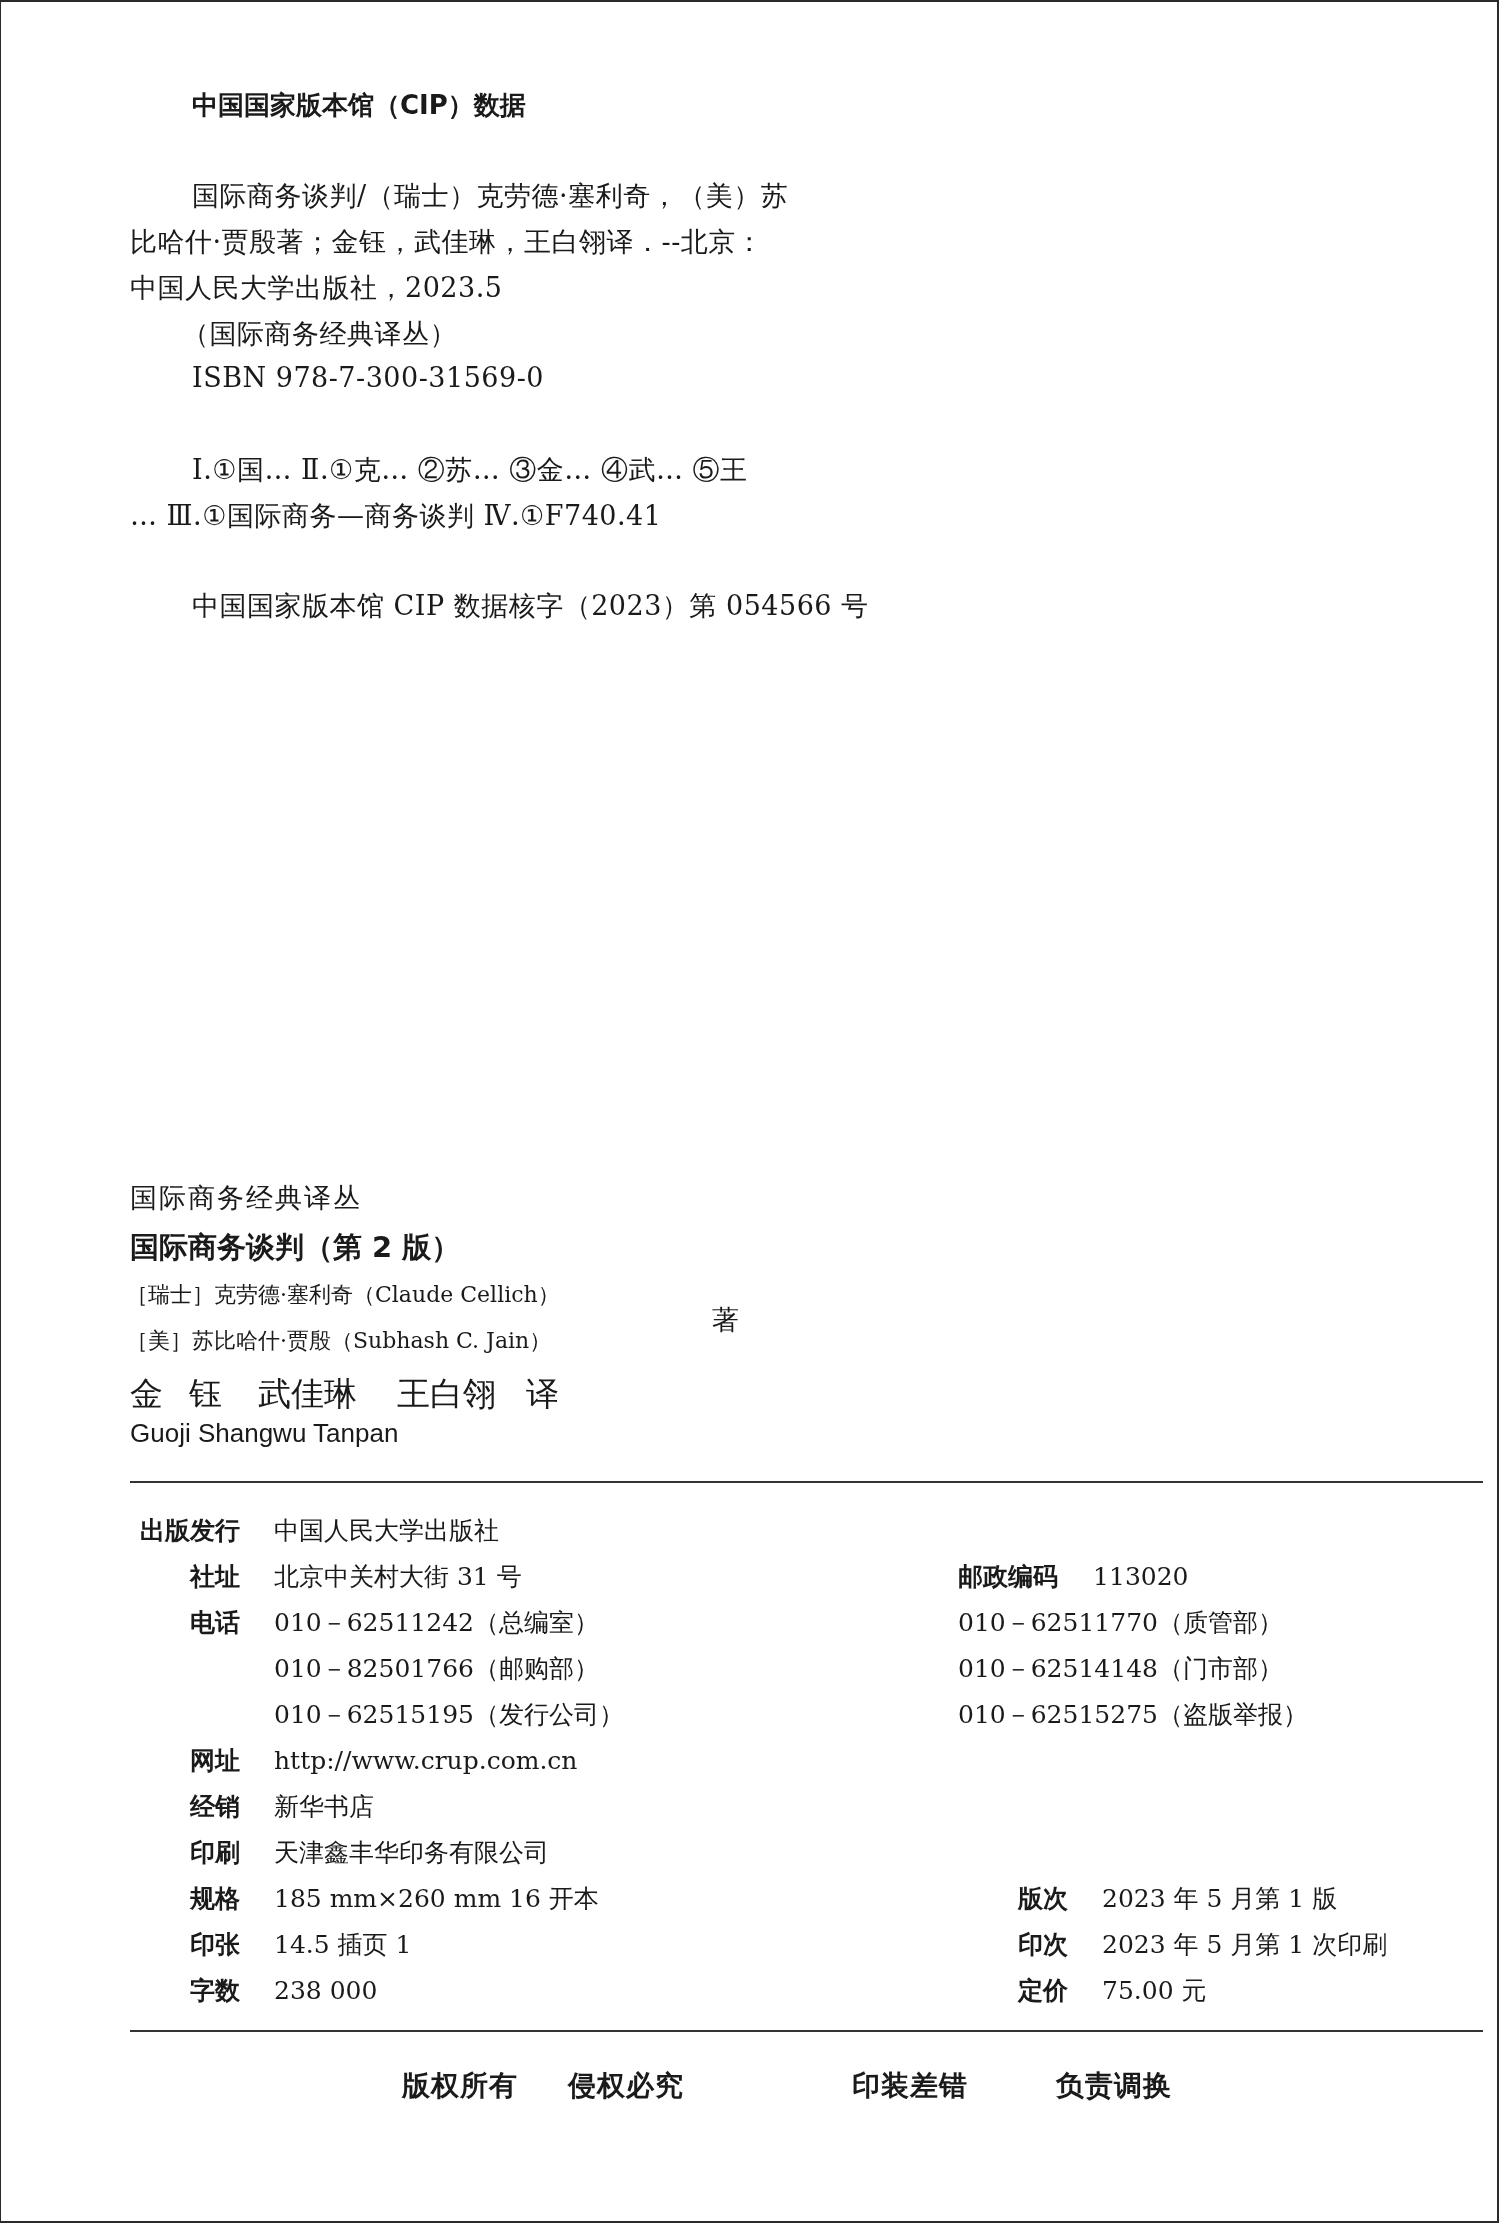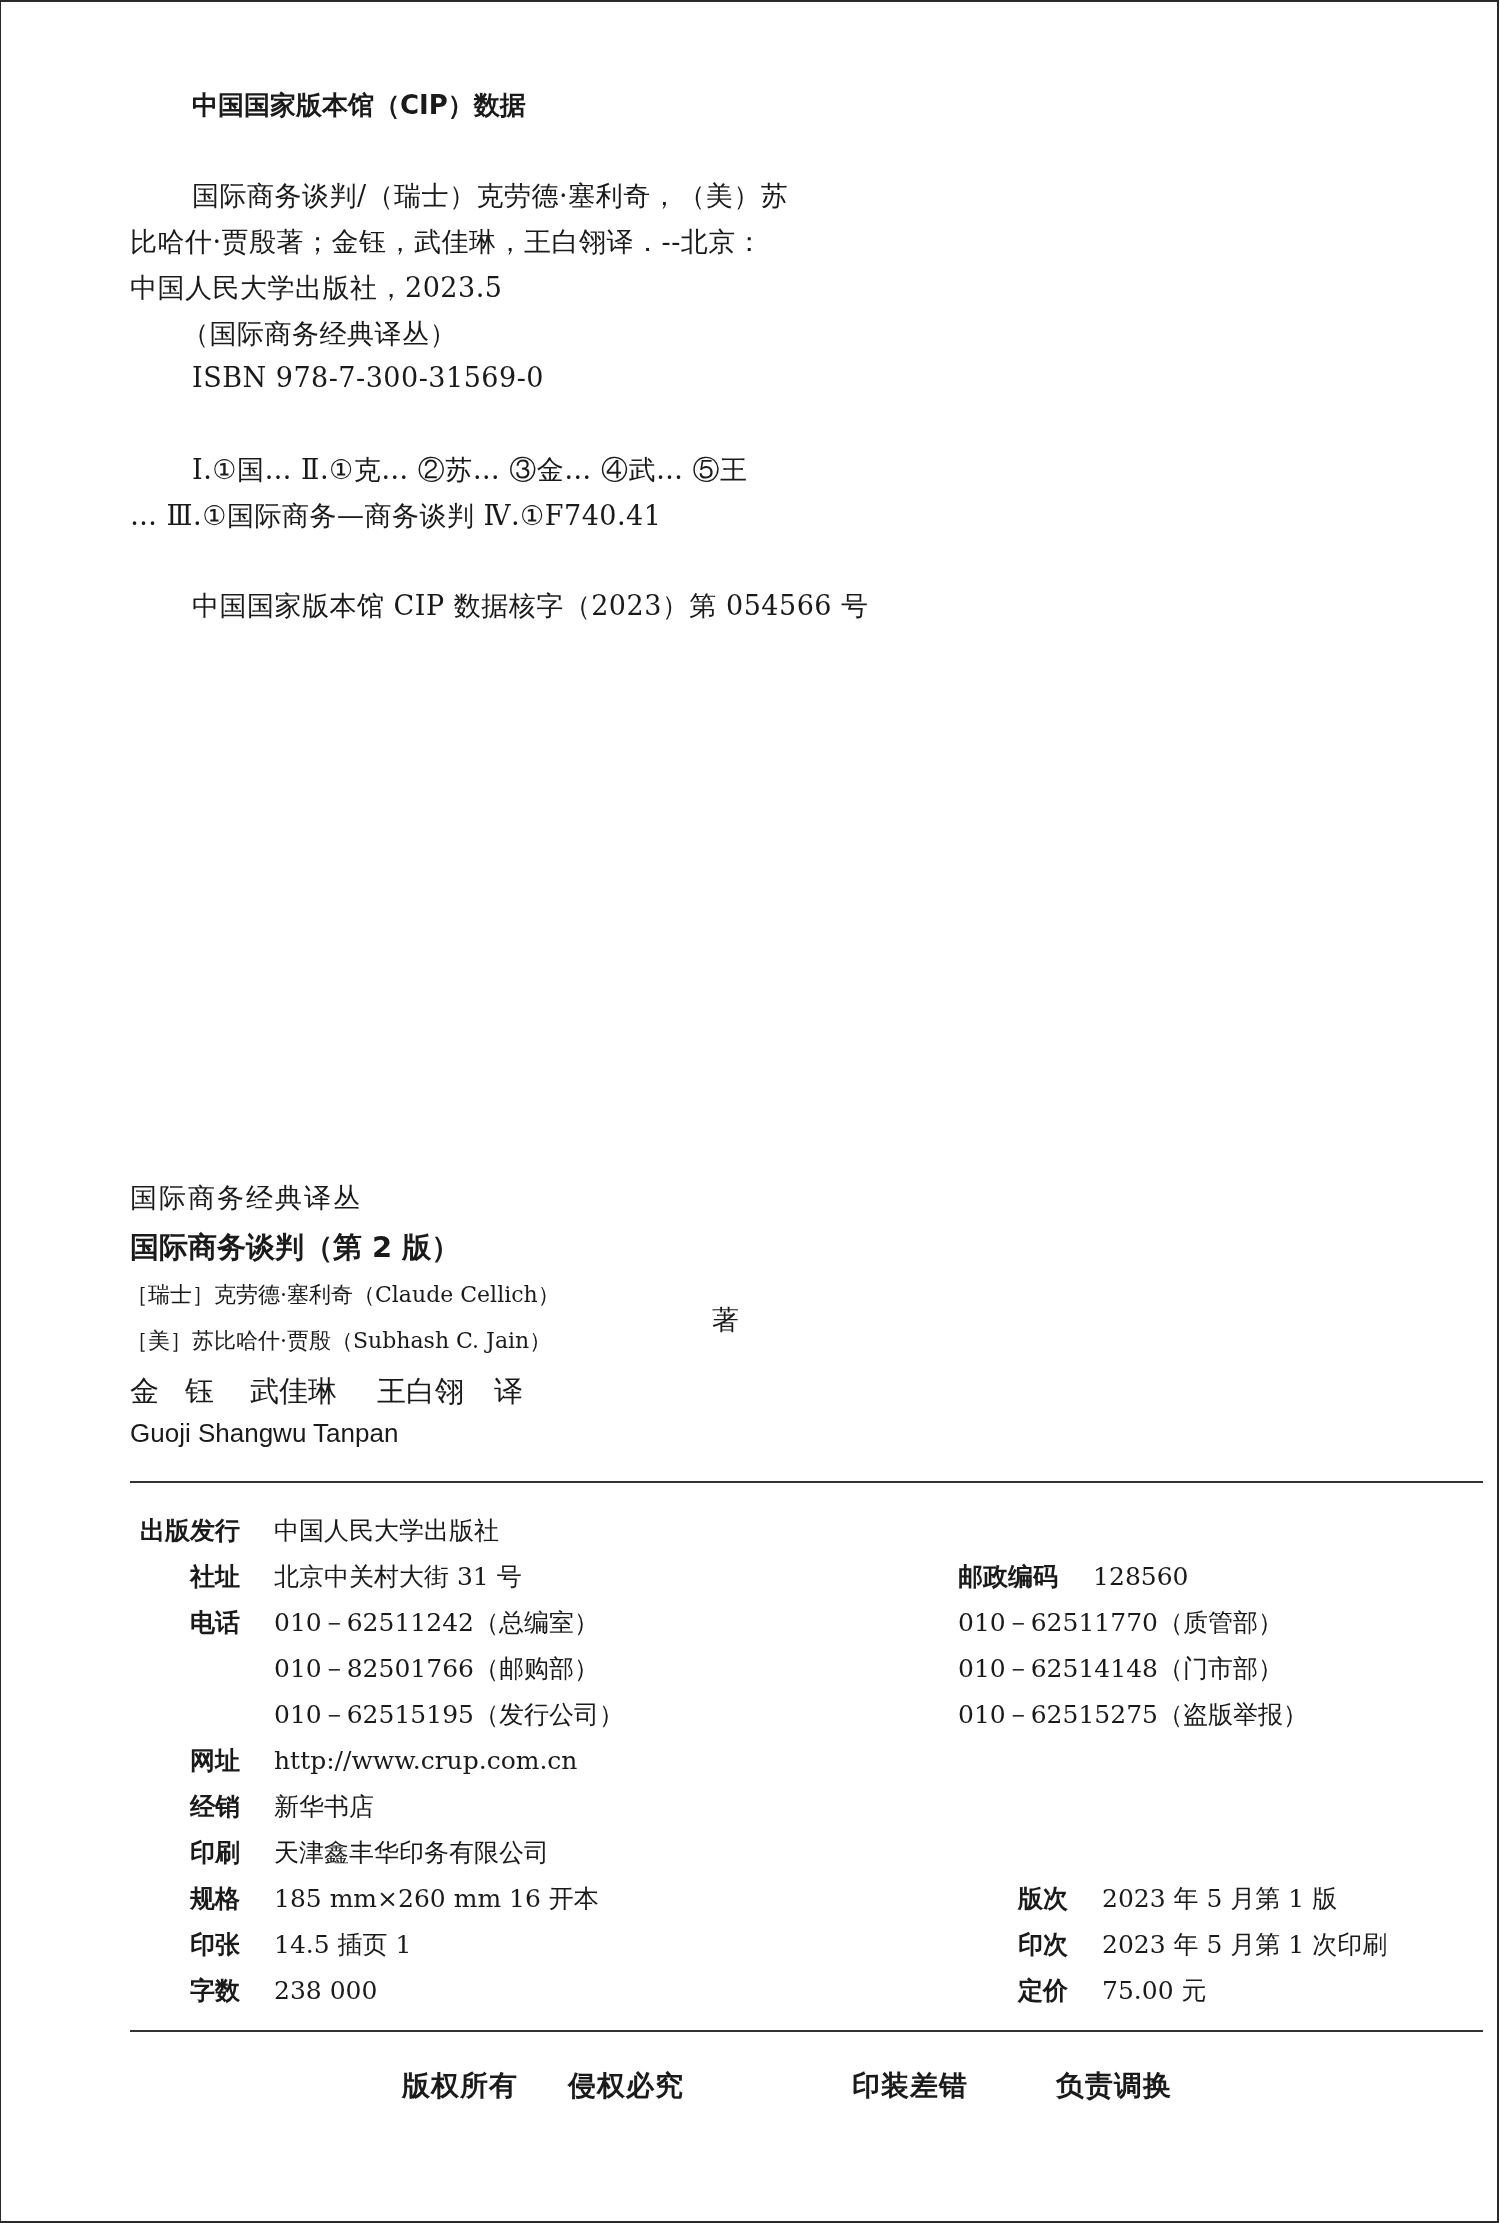--- a/index.html
+++ b/index.html
@@ -17,21 +17,21 @@
 
   
   .cip-title { left: 192px; top: 88px; font-size: 26px; font-weight: bold; font-family: "DejaVu Sans", sans-serif; }
   .cip-line { font-size: 27px; letter-spacing: 0.5px; }
 
   
   .series { left: 130px; top: 1180px; font-size: 27px; letter-spacing: 2px; }
   .book-title { left: 130px; top: 1228px; font-size: 29px; font-weight: bold; font-family: "DejaVu Sans", sans-serif; }
   .author { font-size: 22px; }
   .zhu { left: 712px; top: 1302px; font-size: 27px; }
-  .translators { left: 130px; top: 1372px; font-size: 29px; }
+  .translators { left: 130px; top: 1372px; font-size: 33px; }
   .translators span { margin-right: 26px; }
   .pinyin { left: 130px; top: 1418px; font-size: 26px; font-family: "Liberation Sans", "DejaVu Sans", sans-serif; }
 
   .rule { position: absolute; left: 130px; width: 1353px; height: 2px; background: #333; }
 
   
   .lbl { font-family: "DejaVu Sans", sans-serif; font-weight: bold; font-size: 25px; }
   .lbl-spread { display: inline-block; width: 110px; display: inline-flex; justify-content: flex-end; }
   .val { font-size: 25px; }
 
@@ -99,21 +99,21 @@
         <span>张</span>
       </span><span class="val" style="margin-left: 34px;">14.5 插页 1</span></div>
     <div class="abs" style="left: 130px; top: 1974px;"><span class="lbl lbl-spread">
         <span>字</span>
         <span>数</span>
       </span><span class="val" style="margin-left: 34px;">238 000</span></div>
   </div>
 
 <div class="abs" style="left:958px;top:1560px;">
   <span class="lbl">邮政编码</span>
-  <span class="val" style="margin-left:30px;">128560</span>
+  <span class="val" style="margin-left:30px;">113020</span>
 </div>
 <div class="abs val" style="left:958px;top:1606px;">010－62511770（质管部）</div>
 <div class="abs val" style="left:958px;top:1652px;text-align:center;">010－62514148（门市部）</div>
 <div class="abs val" style="left:958px;top:1698px;">010－62515275（盗版举报）</div>
 
 <div id="pub-right">
     <div class="abs" style="left: 958px; top: 1882px;"><span class="lbl lbl-spread">
         <span>版</span>
         <span>次</span>
       </span><span class="val" style="margin-left: 34px;">2023 年 5 月第 1 版</span></div>

